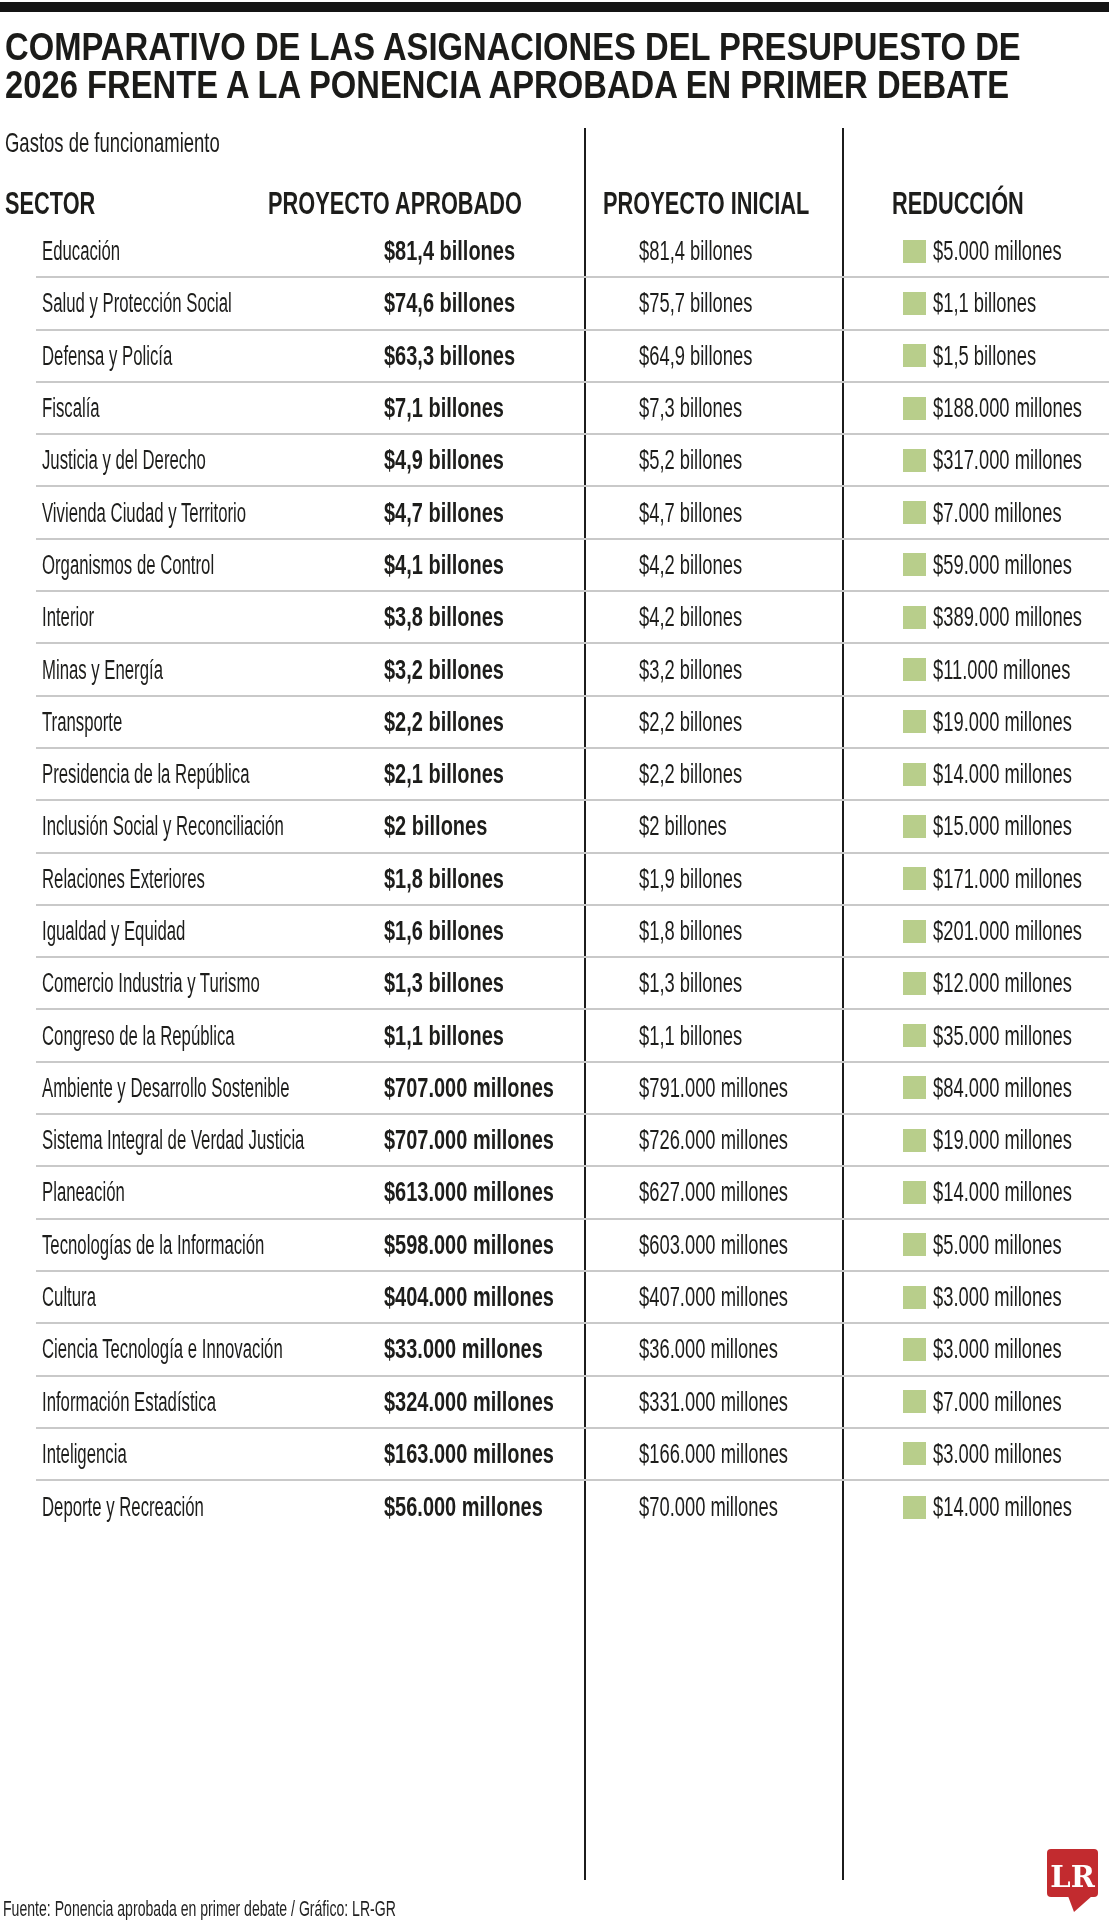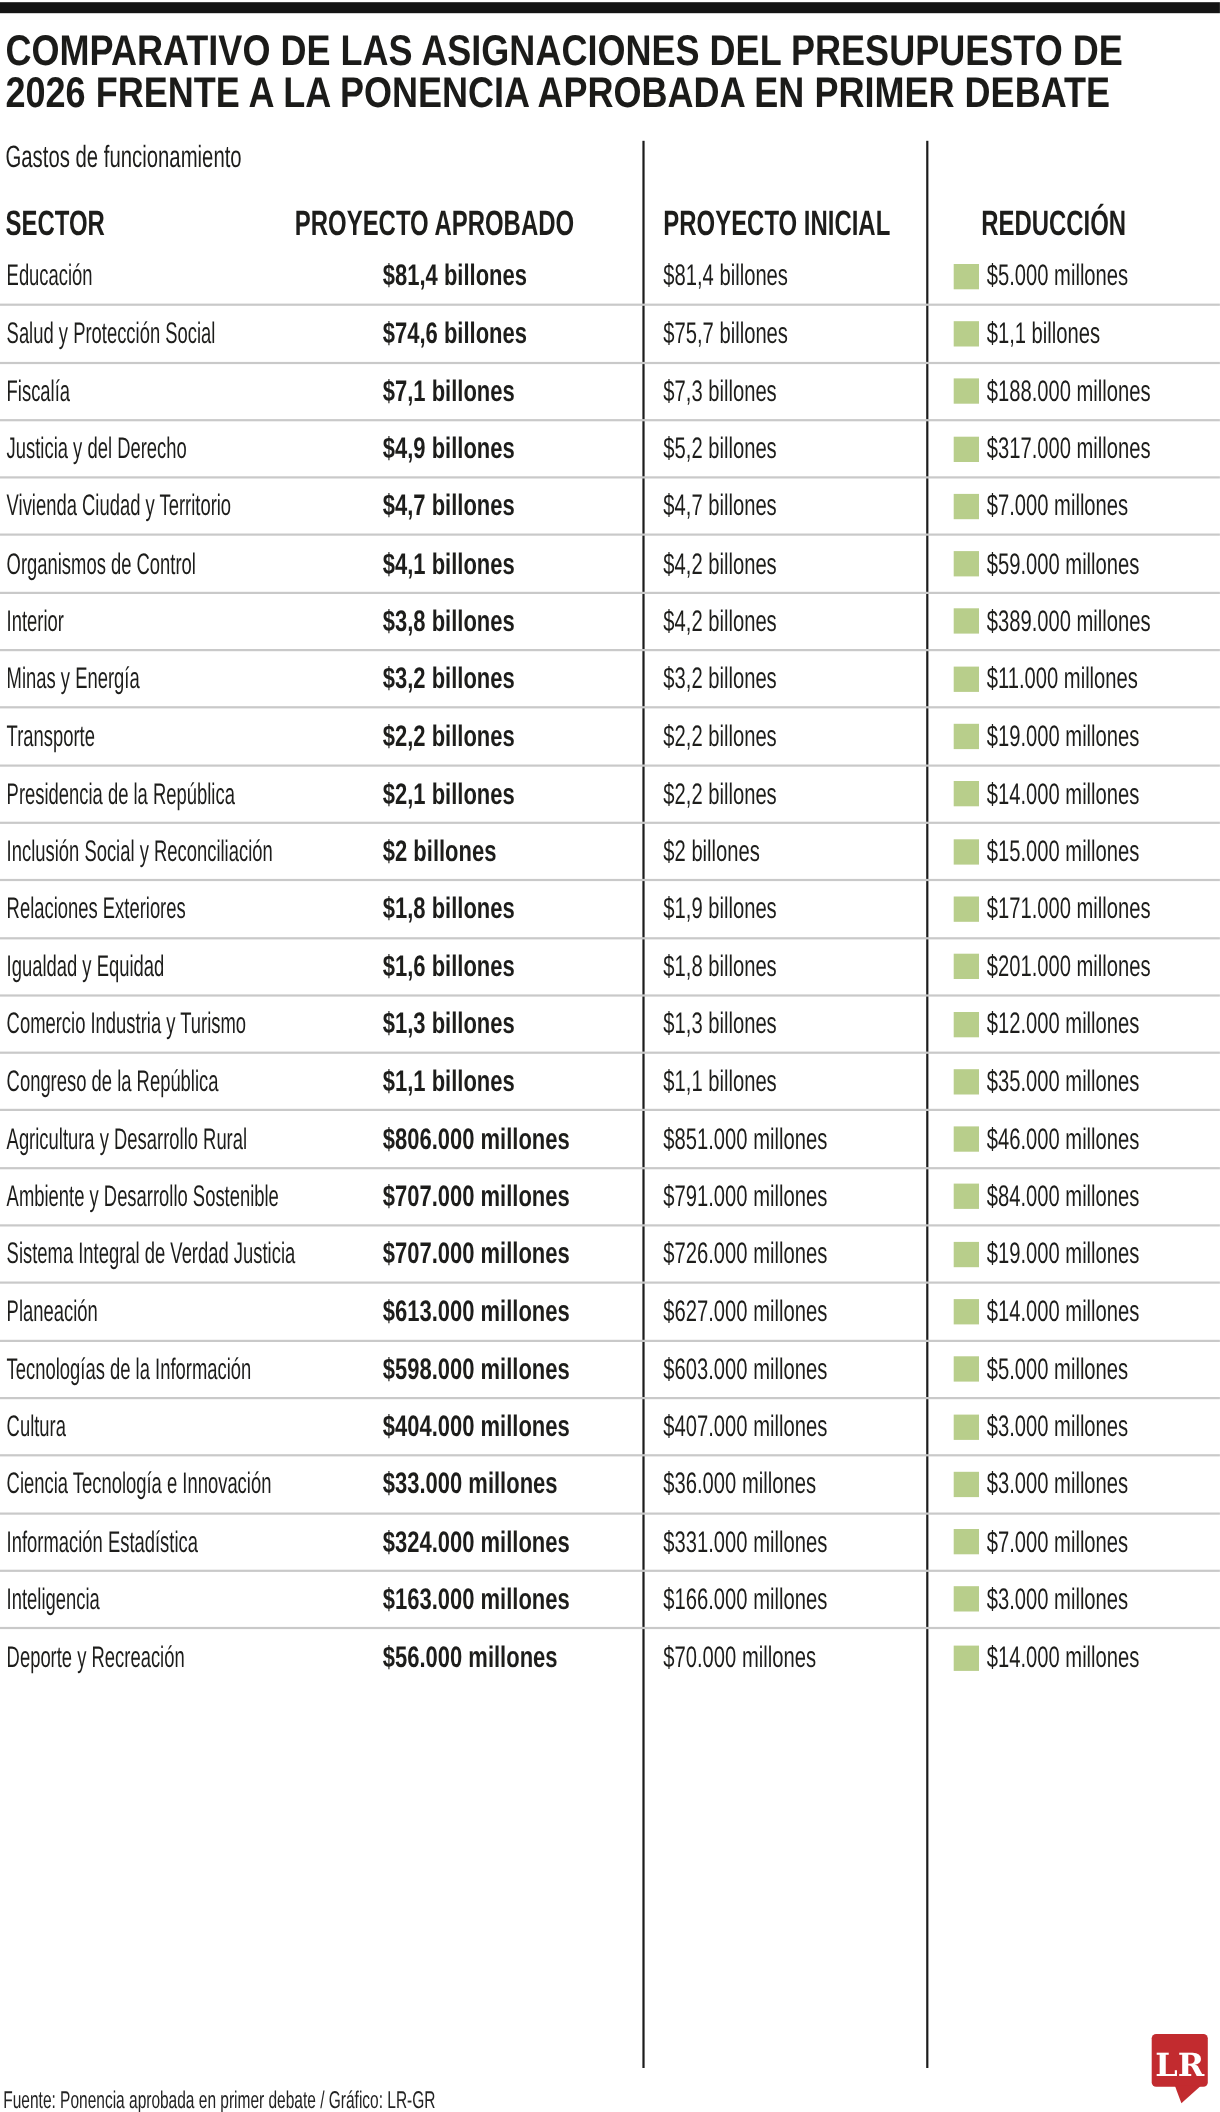--- a/index.html
+++ b/index.html
@@ -16,21 +16,21 @@
     transform:scaleX(0.66);transform-origin:0 0;}
   .colhead{top:203px;font-size:32px;font-weight:600;white-space:nowrap;
     transform:translateY(-50%) scaleX(0.68);transform-origin:0 50%;}
   #h-sector{left:5px;}
   #h-approved{left:268px;}
   #h-initial{left:603px;}
   #h-reduction{left:892px;}
   #vline1{left:584px;top:128px;width:2px;height:1752px;background:#1c1c1c;}
   #vline2{left:842px;top:128px;width:2px;height:1752px;background:#1c1c1c;}
   #rows{left:0;top:226px;width:1109px;}
-  .row{position:relative;height:52.3px;box-sizing:border-box;border-bottom:2px solid #c9c9c9;}
+  .row{position:relative;height:52.3px;box-sizing:border-box;border-bottom:2px solid #c9c9c9;margin-left:36px;}
   .row:last-child{border-bottom:none;}
   .cell{position:absolute;top:50%;white-space:nowrap;font-size:27px;
     transform:translateY(-50%) scaleX(0.68);transform-origin:0 50%;}
   .cell.sector{left:6px;font-weight:400;transform:translateY(-50%) scaleX(0.62);}
   .cell.approved{left:348px;font-weight:700;transform:translateY(-50%) scaleX(0.74);}
   .cell.initial{left:603px;font-weight:400;}
   .cell.reduction{left:897px;font-weight:400;}
   .swatch{position:absolute;left:867px;top:50%;width:23px;height:23px;margin-top:-11.5px;
     background:var(--green,#b8ce8b);}
   #footer{left:3px;top:1896px;font-size:22px;font-weight:400;white-space:nowrap;
@@ -69,20 +69,27 @@
     </div>
 
     <div class="row">
       <span class="cell sector">Salud y Protección Social</span>
       <span class="cell approved">$74,6 billones</span>
       <span class="cell initial">$75,7 billones</span>
       <span class="swatch"></span>
       <span class="cell reduction">$1,1 billones</span>
     </div>
 
+    <div class="row">
+      <span class="cell sector">Defensa y Policía</span>
+      <span class="cell approved">$63,3 billones</span>
+      <span class="cell initial">$64,9 billones</span>
+      <span class="swatch"></span>
+      <span class="cell reduction">$1,5 billones</span>
+    </div>
 
 
 
 
     <div class="row">
       <span class="cell sector">Fiscalía</span>
       <span class="cell approved">$7,1 billones</span>
       <span class="cell initial">$7,3 billones</span>
       <span class="swatch"></span>
       <span class="cell reduction">$188.000 millones</span>
@@ -178,27 +185,20 @@
     </div>
 
     <div class="row">
       <span class="cell sector">Congreso de la República</span>
       <span class="cell approved">$1,1 billones</span>
       <span class="cell initial">$1,1 billones</span>
       <span class="swatch"></span>
       <span class="cell reduction">$35.000 millones</span>
     </div>
 
-    <div class="row">
-      <span class="cell sector">Agricultura y Desarrollo Rural</span>
-      <span class="cell approved">$806.000 millones</span>
-      <span class="cell initial">$851.000 millones</span>
-      <span class="swatch"></span>
-      <span class="cell reduction">$46.000 millones</span>
-    </div>
 
     <div class="row">
       <span class="cell sector">Ambiente y Desarrollo Sostenible</span>
       <span class="cell approved">$707.000 millones</span>
       <span class="cell initial">$791.000 millones</span>
       <span class="swatch"></span>
       <span class="cell reduction">$84.000 millones</span>
     </div>
 
     <div class="row">

